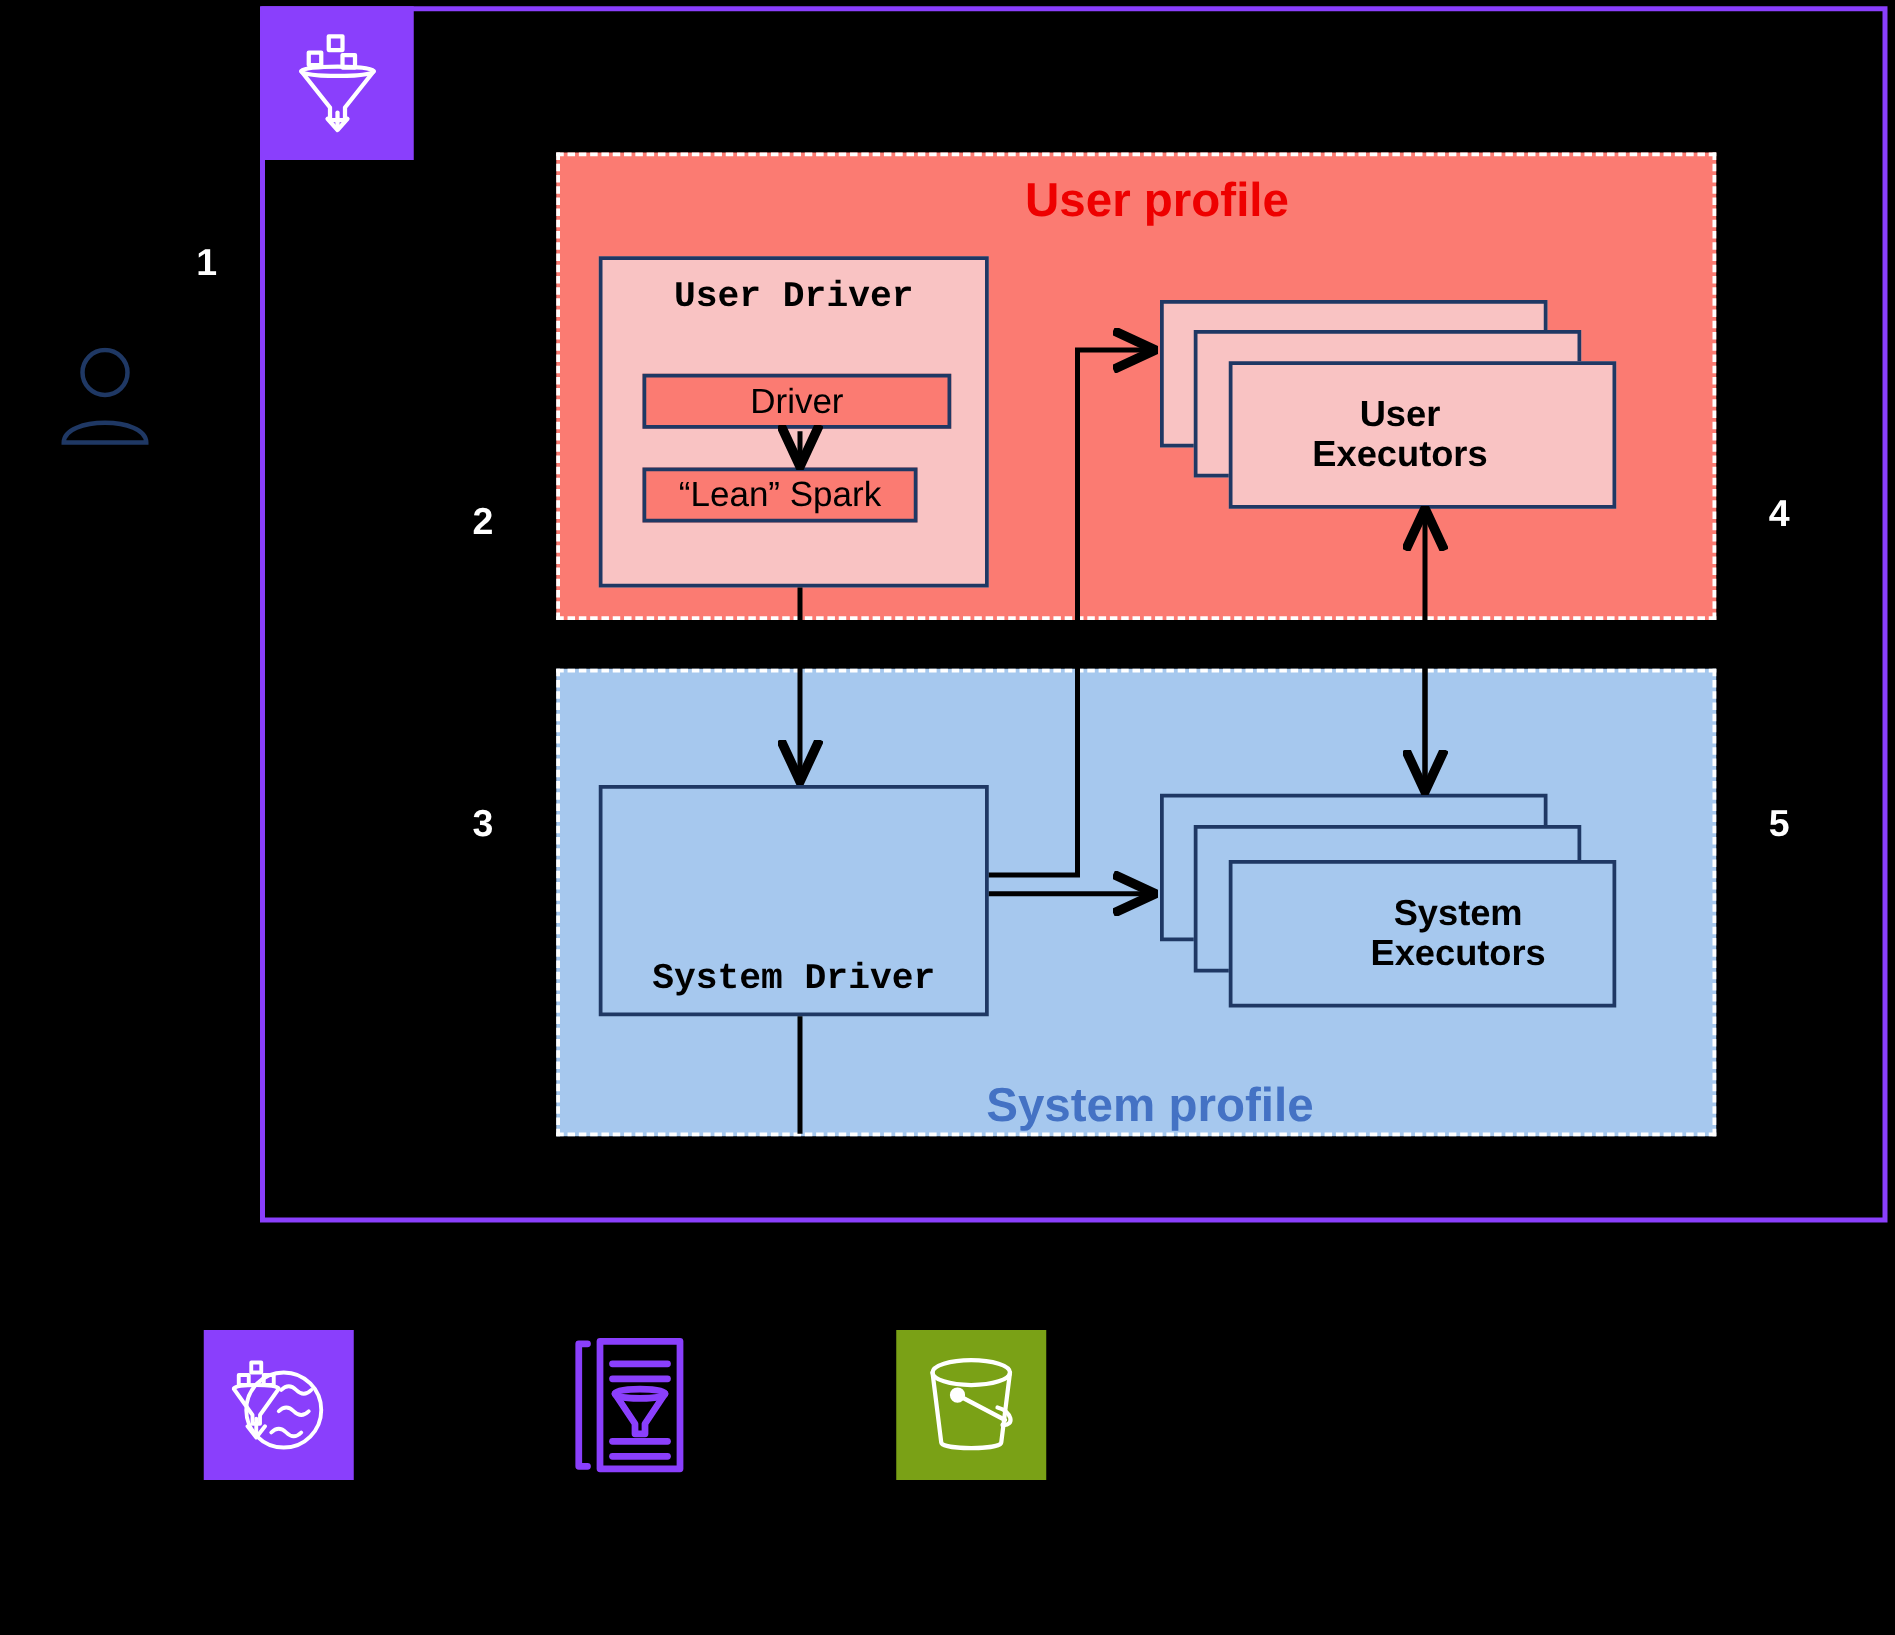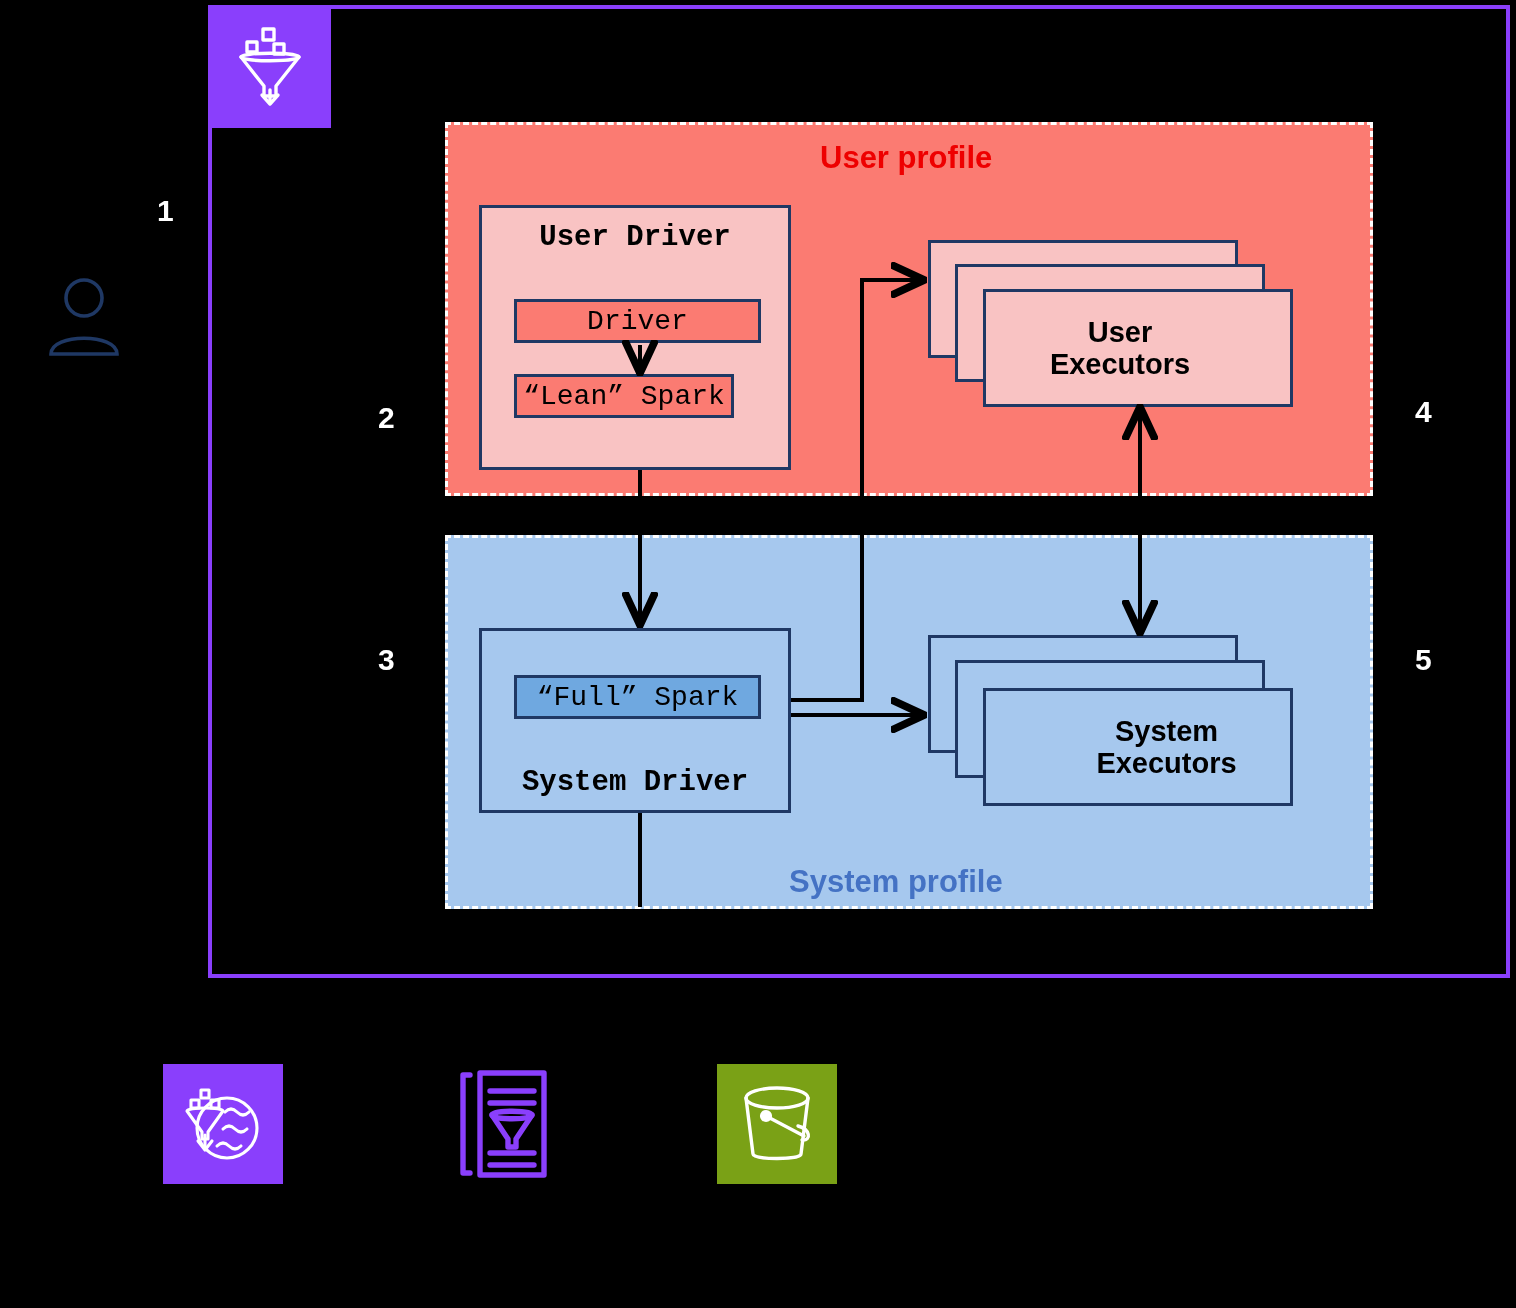--- a/index.html
+++ b/index.html
@@ -68,21 +68,21 @@
   .profile-zone {
     position: absolute;
     box-sizing: border-box;
     border: 3px dashed #FFFFFF;
   }
   .zone-user   { background: #FB7B72; }
   .zone-system { background: #A6C8EE; }
 
   .zone-title {
     position: absolute;
-    font-size: 31px;
+    font-size: 38px;
     font-weight: bold;
     font-family: "Liberation Sans", sans-serif;
     white-space: nowrap;
     line-height: 1;
   }
 
   
   .driver-panel {
     position: absolute;
     box-sizing: border-box;
@@ -106,21 +106,21 @@
   
   .chip {
     position: absolute;
     box-sizing: border-box;
     border: 3px solid #1F3864;
     display: flex;
     align-items: center;
     justify-content: center;
     font-size: 28px;
     color: #000000;
-    font-family: Liberation Mono, monospace;
+    font-family: Liberation Sans, sans-serif;
     white-space: nowrap;
   }
   .chip-salmon { background: #FB7B72; }
   .chip-blue   { background: #6FA8E0; }
 
   
   .exec-card {
     position: absolute;
     box-sizing: border-box;
     border: 3px solid #1F3864;
@@ -204,21 +204,20 @@
   <div class="exec-label" style="left:983px; top:289px; width:274px; height:118px;">
     <span>User</span>
     <span>Executors</span>
   </div>
 
   <div class="profile-zone zone-system" style="left:445px; top:535px; width:928px; height:374px;"></div>
 
   <div class="zone-title" style="left:789px; top:866px; color:#4472C4;">System profile</div>
 
   <div class="driver-panel driver-system" style="left:479px; top:628px; width:312px; height:185px;"></div>
-  <div class="chip chip-blue" style="left:514px; top:675px; width:247px; height:44px;">“Full” Spark</div>
   <div class="panel-heading" style="left:479px; top:768px; width:312px;">System Driver</div>
 
   <div class="exec-card exec-system" style="left:928px; top:635px; width:310px; height:118px;"></div>
   <div class="exec-card exec-system" style="left:955px; top:660px; width:310px; height:118px;"></div>
   <div class="exec-card exec-system" style="left:983px; top:688px; width:310px; height:118px;"></div>
   <div class="exec-label" style="left:983px; top:688px; width:367px; height:118px;">
     <span>System</span>
     <span>Executors</span>
   </div>
 

